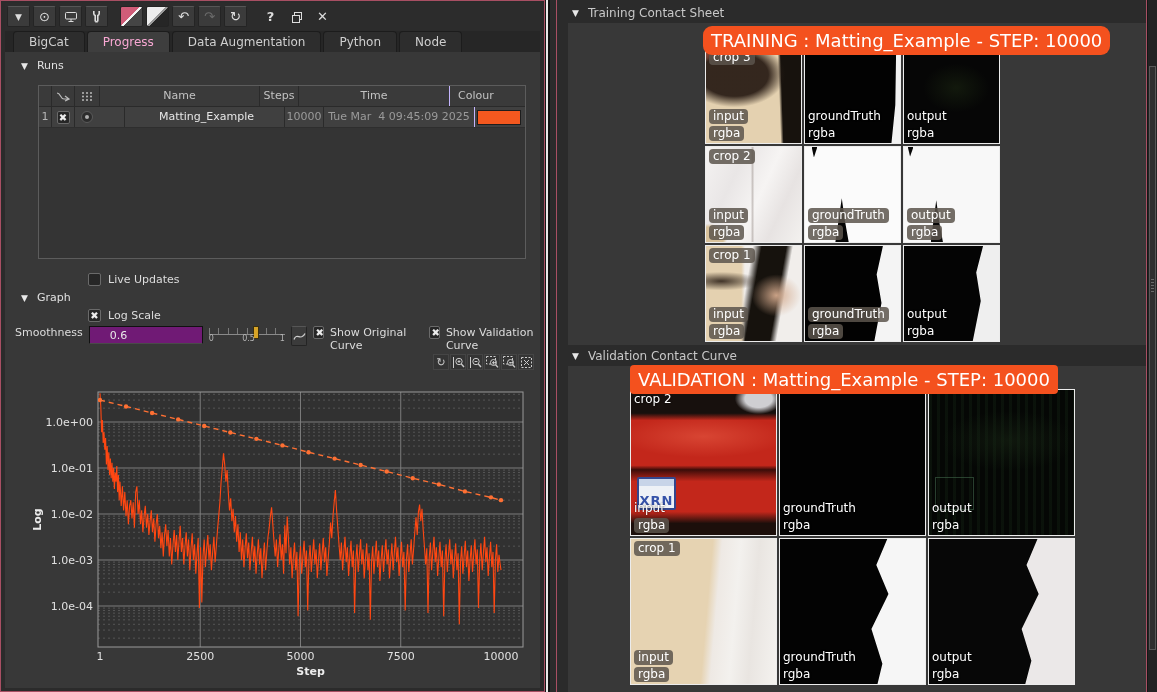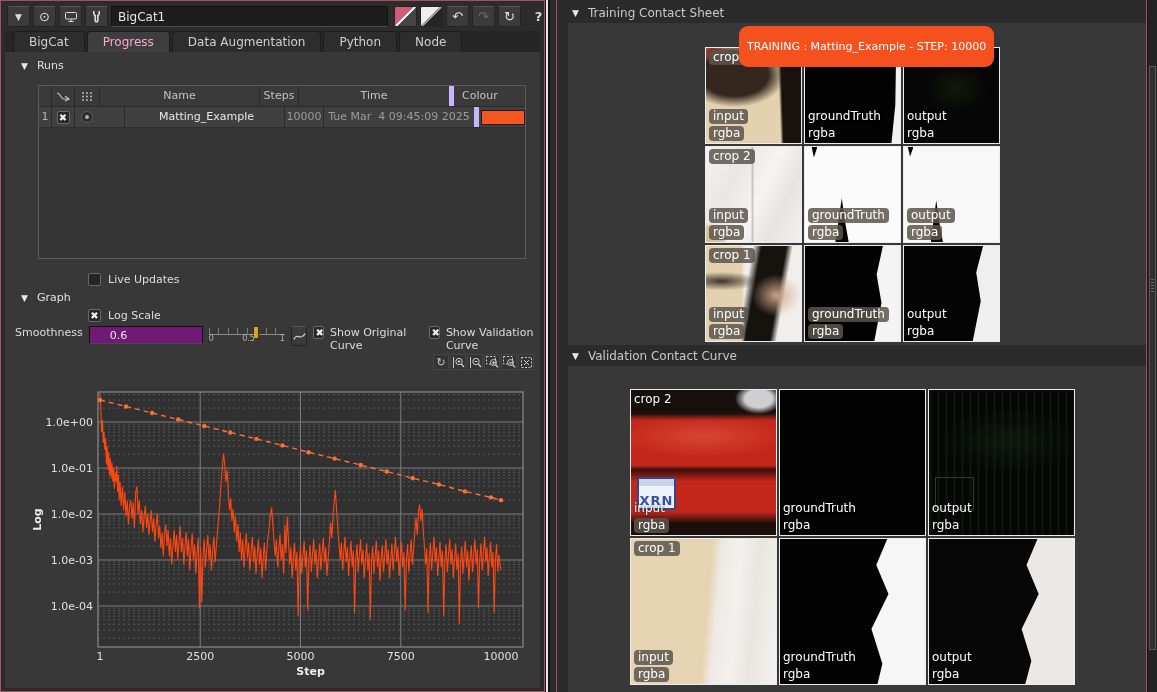--- a/index.html
+++ b/index.html
@@ -28,21 +28,21 @@
   .trow{background:#404040;color:#e6e6e6;border-bottom:1px solid #2e2e2e;}
   .c-gut{width:12px;text-align:center;color:#b5b5b5;}
   .c-chk{width:22px;display:flex;align-items:center;justify-content:center;border-left:1px solid #2a2a2a;}
   .c-rad{width:24px;display:flex;align-items:center;justify-content:center;border-left:1px solid #2a2a2a;}
   .c-name{width:160px;border-left:1px solid #2a2a2a;padding-left:4px;box-sizing:border-box;}
   .thead .c-name{text-align:center;padding-left:0;}
   .c-steps{width:38px;text-align:center;border-left:1px solid #2a2a2a;color:#9a9a9a;}
   .thead .c-steps{color:#c2c2c2;}
   .c-time{width:150px;text-align:center;border-left:1px solid #2a2a2a;color:#9a9a9a;white-space:pre;}
   .thead .c-time{color:#c2c2c2;}
-  .c-col{flex:1;border-left:5px solid #c4b5fd;display:flex;align-items:center;padding-left:2px;}
+  .c-col{flex:1;border-left:1px solid #c4b5fd;display:flex;align-items:center;padding-left:2px;}
   .thead .c-col{padding-left:8px;color:#c2c2c2;}
   .colour-swatch{width:42px;height:13px;border:1px solid #1d1d1d;}
   .cb{display:inline-block;width:13px;height:13px;background:#262626;border:1px solid #6a6a6a;border-radius:2px;position:relative;box-sizing:border-box;cursor:pointer;}
   .cb.checked::after{content:"✖";position:absolute;left:0;top:0;width:11px;text-align:center;line-height:11px;font-size:10px;color:#ececec;}
   .radio{display:inline-block;width:12px;height:12px;border-radius:50%;background:#2c2c2c;border:1px solid #5a5a5a;position:relative;box-sizing:border-box;}
   .radio::after{content:"";position:absolute;left:3px;top:3px;width:4px;height:4px;border-radius:50%;background:#b0b0b0;}
   .ctl{position:absolute;display:flex;align-items:flex-start;gap:7px;color:#dcdcdc;font-size:11px;}
   .num-in{width:72px;height:16px;background:#701a75;border:1px solid #111;border-bottom-color:#4a4a4a;color:#e8e8e8;font-size:11px;padding:0 20px;font-family:"DejaVu Sans","Liberation Sans",sans-serif;}
   .slider{position:relative;width:96px;height:18px;cursor:pointer;}
   .slider .ticks{position:absolute;left:0;right:0;top:2px;height:6px;background:repeating-linear-gradient(90deg,#7a7a7a 0 1px,transparent 1px 9.5px);}
@@ -53,21 +53,21 @@
   .gtools{position:absolute;left:432px;top:353px;display:flex;gap:1px;}
   .gtb{width:16px;height:16px;background:#343434;border:1px solid #454545;color:#c8c8c8;display:flex;align-items:center;justify-content:center;font-size:11px;cursor:pointer;box-sizing:border-box;}
   
   #splitter{position:absolute;left:545px;top:0;width:5px;height:692px;background:#141414;cursor:col-resize;}
   #splitter::after{content:"";position:absolute;left:1px;top:0;width:2px;height:100%;background:#e9e9e9;}
   
   #right{position:absolute;left:550px;top:0;width:607px;height:692px;background:#2b2b2b;}
   .focus-line{position:absolute;top:0;bottom:0;width:1px;background:var(--focus,#a84f63);z-index:9;}
   .sheet-head{position:absolute;left:12px;display:flex;gap:9px;align-items:center;color:#c8c8c8;font-size:12px;}
   .sheet-content{position:absolute;left:18px;width:578px;background:#383838;}
-  .badge{position:absolute;height:17px;line-height:17px;background:var(--accent,#f4511e);color:#fff;font-size:11px;padding:12px 8px;z-index:2;margin-left:36px;}
+  .badge{position:absolute;height:17px;line-height:17px;background:var(--accent,#f4511e);color:#fff;font-size:18px;padding:6px 8px;z-index:2;}
   .badge.r8{border-radius:9px;}
   .badge.r5{border-radius:4px;}
   .ts-row{position:absolute;display:flex;gap:2px;z-index:1;}
   .thumb{position:relative;border:1px solid #ececec;box-sizing:border-box;overflow:hidden;}
   .t97{width:97px;height:97px;}
   .t147{width:147px;height:147px;}
   .lbl{position:absolute;left:3px;color:#fff;font-size:12px;line-height:15px;white-space:nowrap;z-index:3;}
   .lbl.name{bottom:19px;}
   .lbl.chan{bottom:2px;}
   .crop-tag{position:absolute;left:3px;top:2px;color:#fff;font-size:12px;line-height:15px;z-index:3;}
@@ -143,21 +143,20 @@
             <rect x="1.5" y="2.5" width="11" height="6.5" rx="1" fill="none" stroke="#ddd"></rect>
             <line x1="7" y1="9" x2="7" y2="11.5" stroke="#ddd"></line>
             <line x1="4.5" y1="11.5" x2="9.5" y2="11.5" stroke="#ddd"></line>
           </svg>
       </div>
       <div class="tbtn">
         <svg width="13" height="13" viewBox="0 0 13 13">
             <path d="M3.8,1 L3.8,3.6 Q3.8,5 5.2,5.6 L5.2,11.6 M9.2,1 L9.2,3.6 Q9.2,5 7.8,5.6 L7.8,11.6 M5.2,11.6 L7.8,11.6" fill="none" stroke="#ddd" stroke-width="1.6"></path>
           </svg>
       </div>
-      <input class="node-name" value="BigCat1" style="">
       <span class="sep"></span>
       <div class="tbtn swatch-btn sw-pink"></div>
       <div class="tbtn swatch-btn sw-bw"></div>
       <div class="tbtn">
           <span>↶</span>
         </div>
       <div class="tbtn dim">
           <span>↷</span>
         </div>
       <div class="tbtn">
@@ -473,20 +472,21 @@
         <span class="lbl name noline">output</span>
         <span class="lbl chan noline">rgba</span>
       </div>
     </div>
 
     <div class="sheet-head" style="top:349px;left:22px;">
       <span class="sec-tri">▼</span>
       <span>Validation Contact Curve</span>
     </div>
     <div class="sheet-content" style="top:366px;height:326px;"></div>
+    <div class="badge r5" style="left:80px;top:365px;">VALIDATION : Matting_Example - STEP: 10000</div>
 
     <div class="ts-row" style="left:80px;top:389px;">
       <div class="thumb t147 art art-v2-in">
         <span class="crop-tag noline">crop 2</span>
         <span class="plate">XRN</span>
         <span class="lbl name noline">input</span>
         <span class="lbl chan pill">rgba</span>
       </div>
       <div class="thumb t147 art art-v2-gt">
         <span class="lbl name noline">groundTruth</span>

